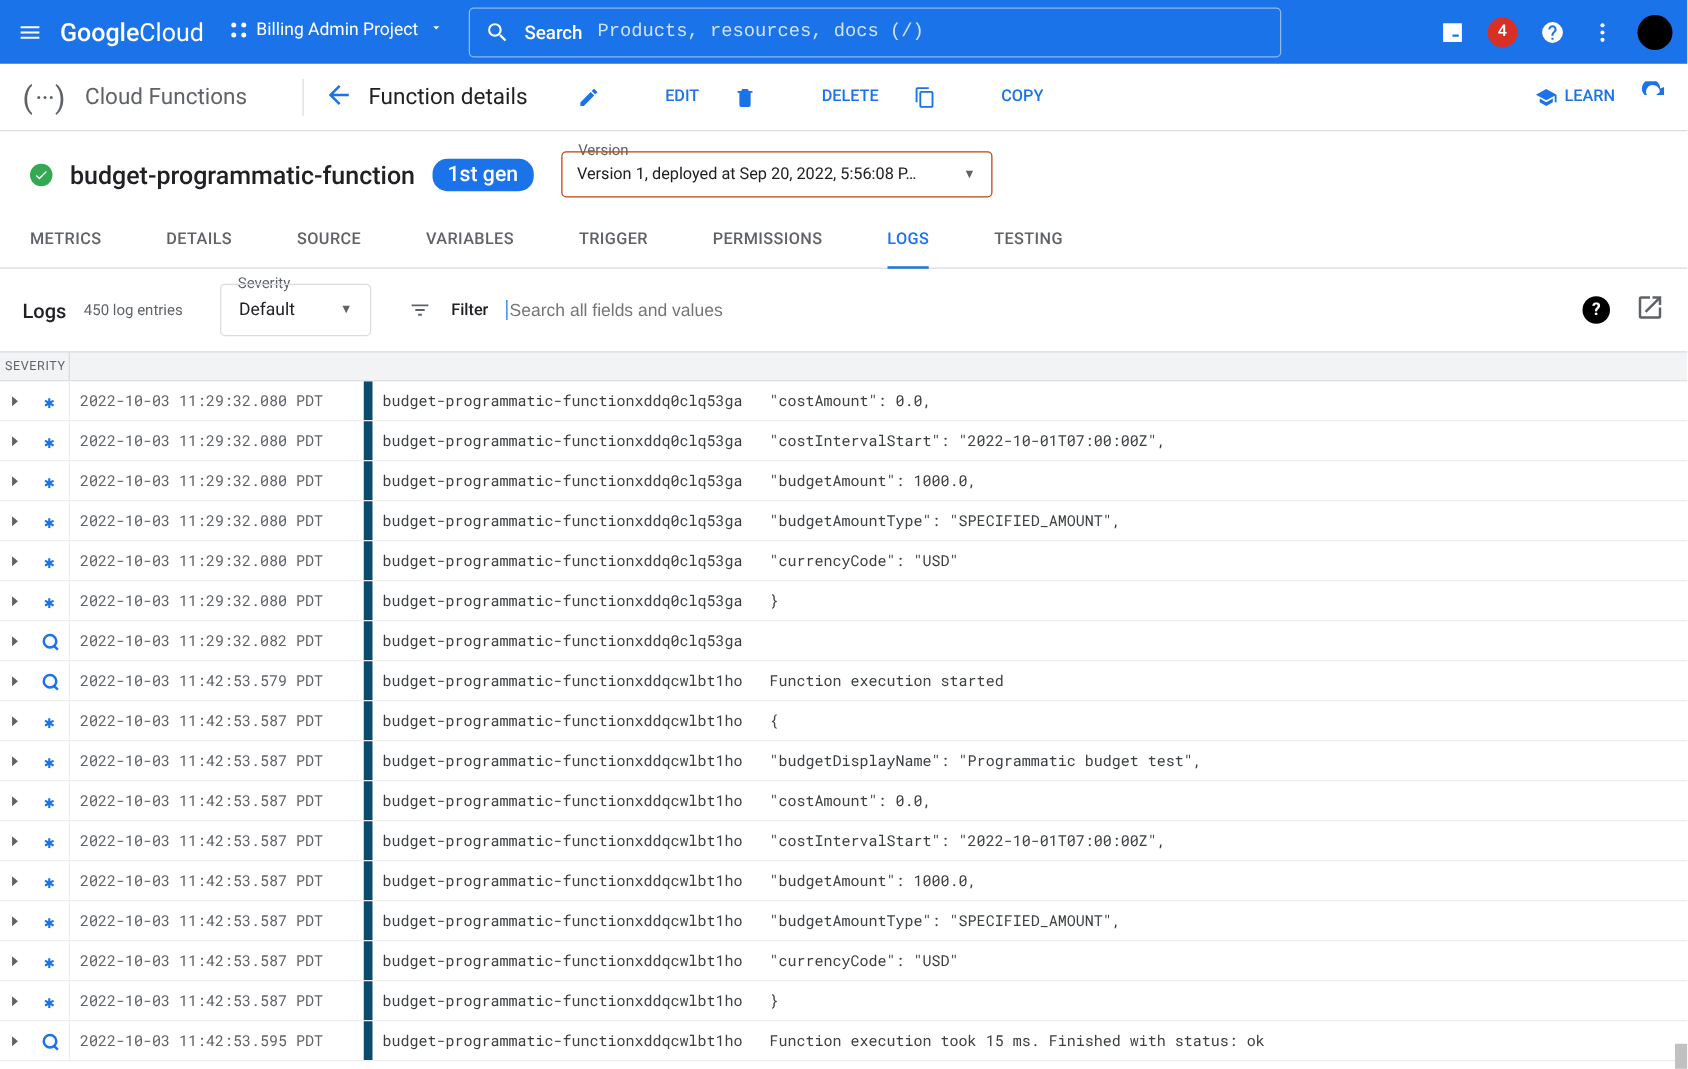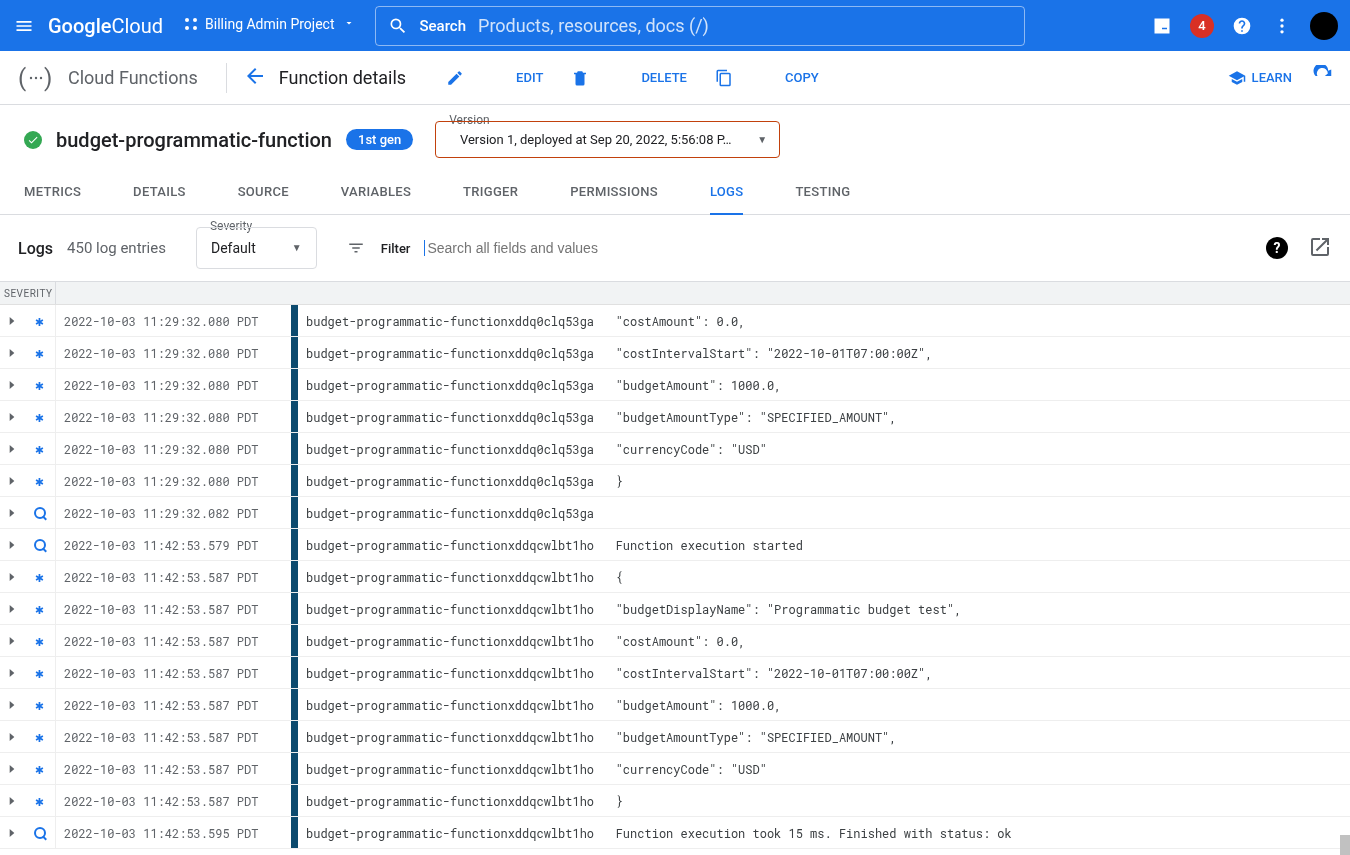--- a/index.html
+++ b/index.html
@@ -9,59 +9,59 @@
 .top-header { height: 51px; background: #1a73e8; display: flex; align-items: center; padding: 0 12px; color: #fff; }
 .hamburger { width: 24px; height: 24px; display: flex; align-items: center; justify-content: center; margin-right: 12px; cursor: pointer; }
 .logo { font-size: 20px; font-weight: 400; margin-right: 20px; display: flex; align-items: center; }
 .logo .bold { font-weight: 500; }
 .project-selector { display: flex; align-items: flex-start; cursor: pointer; margin-right: 20px; font-size: 14px; }
 .project-selector .dots { margin-right: 6px; }
 .project-selector .chev { margin-left: 8px; }
 .search-bar { flex: 1; max-width: 650px; height: 40px; border: 1px solid rgba(255,255,255,0.5); border-radius: 4px; display: flex; align-items: center; padding: 0 12px; }
 .search-bar svg { margin-right: 12px; }
 .search-bar .label { font-weight: 500; margin-right: 12px; font-size: 15px; }
-.search-bar .placeholder { color: rgba(255,255,255,0.8); font-size: 18px; }
+.search-bar .placeholder { color: rgba(255,255,255,0.8); font-size: 15px; font-family: Liberation Mono, monospace; }
 .header-right { margin-left: auto; display: flex; align-items: center; gap: 16px; }
 .header-icon { width: 24px; height: 24px; display: flex; align-items: center; justify-content: center; cursor: pointer; }
 .badge-red { background: #d93025; color: #fff; border-radius: 50%; width: 24px; height: 24px; display: flex; align-items: center; justify-content: center; font-size: 13px; font-weight: 500; }
 .avatar { width: 28px; height: 28px; border-radius: 50%; background: #000; }
 
 
 .sub-header { height: 54px; border-bottom: 1px solid #dadce0; display: flex; align-items: center; padding: 0 16px; }
 .service-icon { width: 40px; height: 40px; display: flex; align-items: center; justify-content: center; margin-right: 12px; }
-.service-name { font-size: 18px; color: #5f6368; margin-right: 28px; }
+.service-name { font-size: 18px; color: #5f6368; margin-right: 44px; }
 .divider-v { width: 1px; height: 30px; background: #dadce0; margin-right: 16px; }
 .back-btn { margin-right: 12px; cursor: pointer; color: #1a73e8; }
 .page-title { font-size: 18px; color: #202124; margin-right: 40px; }
 .action-btn { display: flex; align-items: center; color: #1a73e8; font-weight: 500; font-size: 13px; margin-right: 28px; cursor: pointer; gap: 46px; }
 .action-btn svg { margin-right: 6px; }
 .sub-header-right { margin-left: auto; display: flex; align-items: center; gap: 20px; }
 .learn-btn { display: flex; align-items: center; color: #1a73e8; font-weight: 500; font-size: 13px; cursor: pointer; }
 .learn-btn svg { margin-right: 6px; }
 .refresh-btn { color: #1a73e8; cursor: pointer; }
 
 
 .function-row { display: flex; align-items: center; padding: 16px 24px 4px 24px; gap: 14px; }
 .status-circle { width: 18px; height: 18px; background: #34a853; border-radius: 50%; display: flex; align-items: center; justify-content: center; }
 .function-name { font-size: 20px; font-weight: 500; }
-.gen-badge { background: #1a73e8; color: #fff; border-radius: 12px; padding: 3px 12px; font-size: 13px; font-weight: 500; }
-.version-wrap { position: relative; margin-left: 8px; text-align: center; }
+.gen-badge { background: #1a73e8; color: #fff; border-radius: 12px; padding: 3px 12px; font-size: 17px; font-weight: 500; }
+.version-wrap { position: relative; margin-left: 8px; }
 .version-label { position: absolute; top: -8px; left: 10px; background: #fff; padding: 0 4px; font-size: 12px; color: #5f6368; }
 .version-select { border: 1px solid #c2410c; border-radius: 4px; padding: 10px 36px 10px 12px; font-size: 13px; width: 345px; position: relative; cursor: pointer; white-space: nowrap; overflow: hidden; text-overflow: ellipsis; }
 .version-select::after { content: "▼"; position: absolute; right: 12px; top: 12px; font-size: 10px; color: #5f6368; }
 
 
 .tabs { display: flex; border-bottom: 1px solid #dadce0; padding: 0 24px; margin-top: 8px; }
 .tab { padding: 14px 0; margin-right: 52px; font-size: 13px; font-weight: 500; color: #5f6368; cursor: pointer; letter-spacing: 0.3px; }
 .tab.active { color: #1a73e8; border-bottom: 2px solid #1a73e8; margin-bottom: -1px; }
 
 
 .logs-toolbar { display: flex; align-items: center; padding: 12px 18px; gap: 14px; }
 .logs-title { font-size: 16px; font-weight: 500; }
-.logs-count { font-size: 15px; color: #5f6368; }
+.logs-count { font-size: 12px; color: #5f6368; }
 .severity-wrap { position: relative; margin-left: 16px; }
 .severity-label { position: absolute; top: -8px; left: 10px; background: #fff; padding: 0 4px; font-size: 12px; color: #5f6368; }
 .severity-select { border: 1px solid #dadce0; border-radius: 4px; padding: 12px 60px 12px 14px; font-size: 14px; position: relative; cursor: pointer; }
 .severity-select::after { content: "▼"; position: absolute; right: 14px; top: 14px; font-size: 10px; color: #5f6368; }
 .filter-btn { display: flex; align-items: center; gap: 16px; font-weight: 500; margin-left: 16px; cursor: pointer; }
 .filter-input { border: none; outline: none; font-size: 14px; color: #5f6368; width: 300px; border-left: 1px solid #1a73e8; padding-left: 2px; }
 .logs-right { margin-left: auto; display: flex; align-items: center; gap: 20px; }
 .help-circle { width: 22px; height: 22px; background: #000; color: #fff; border-radius: 50%; display: flex; align-items: center; justify-content: center; font-weight: bold; font-size: 14px; cursor: pointer; }
 .open-new { color: #5f6368; cursor: pointer; }
 

